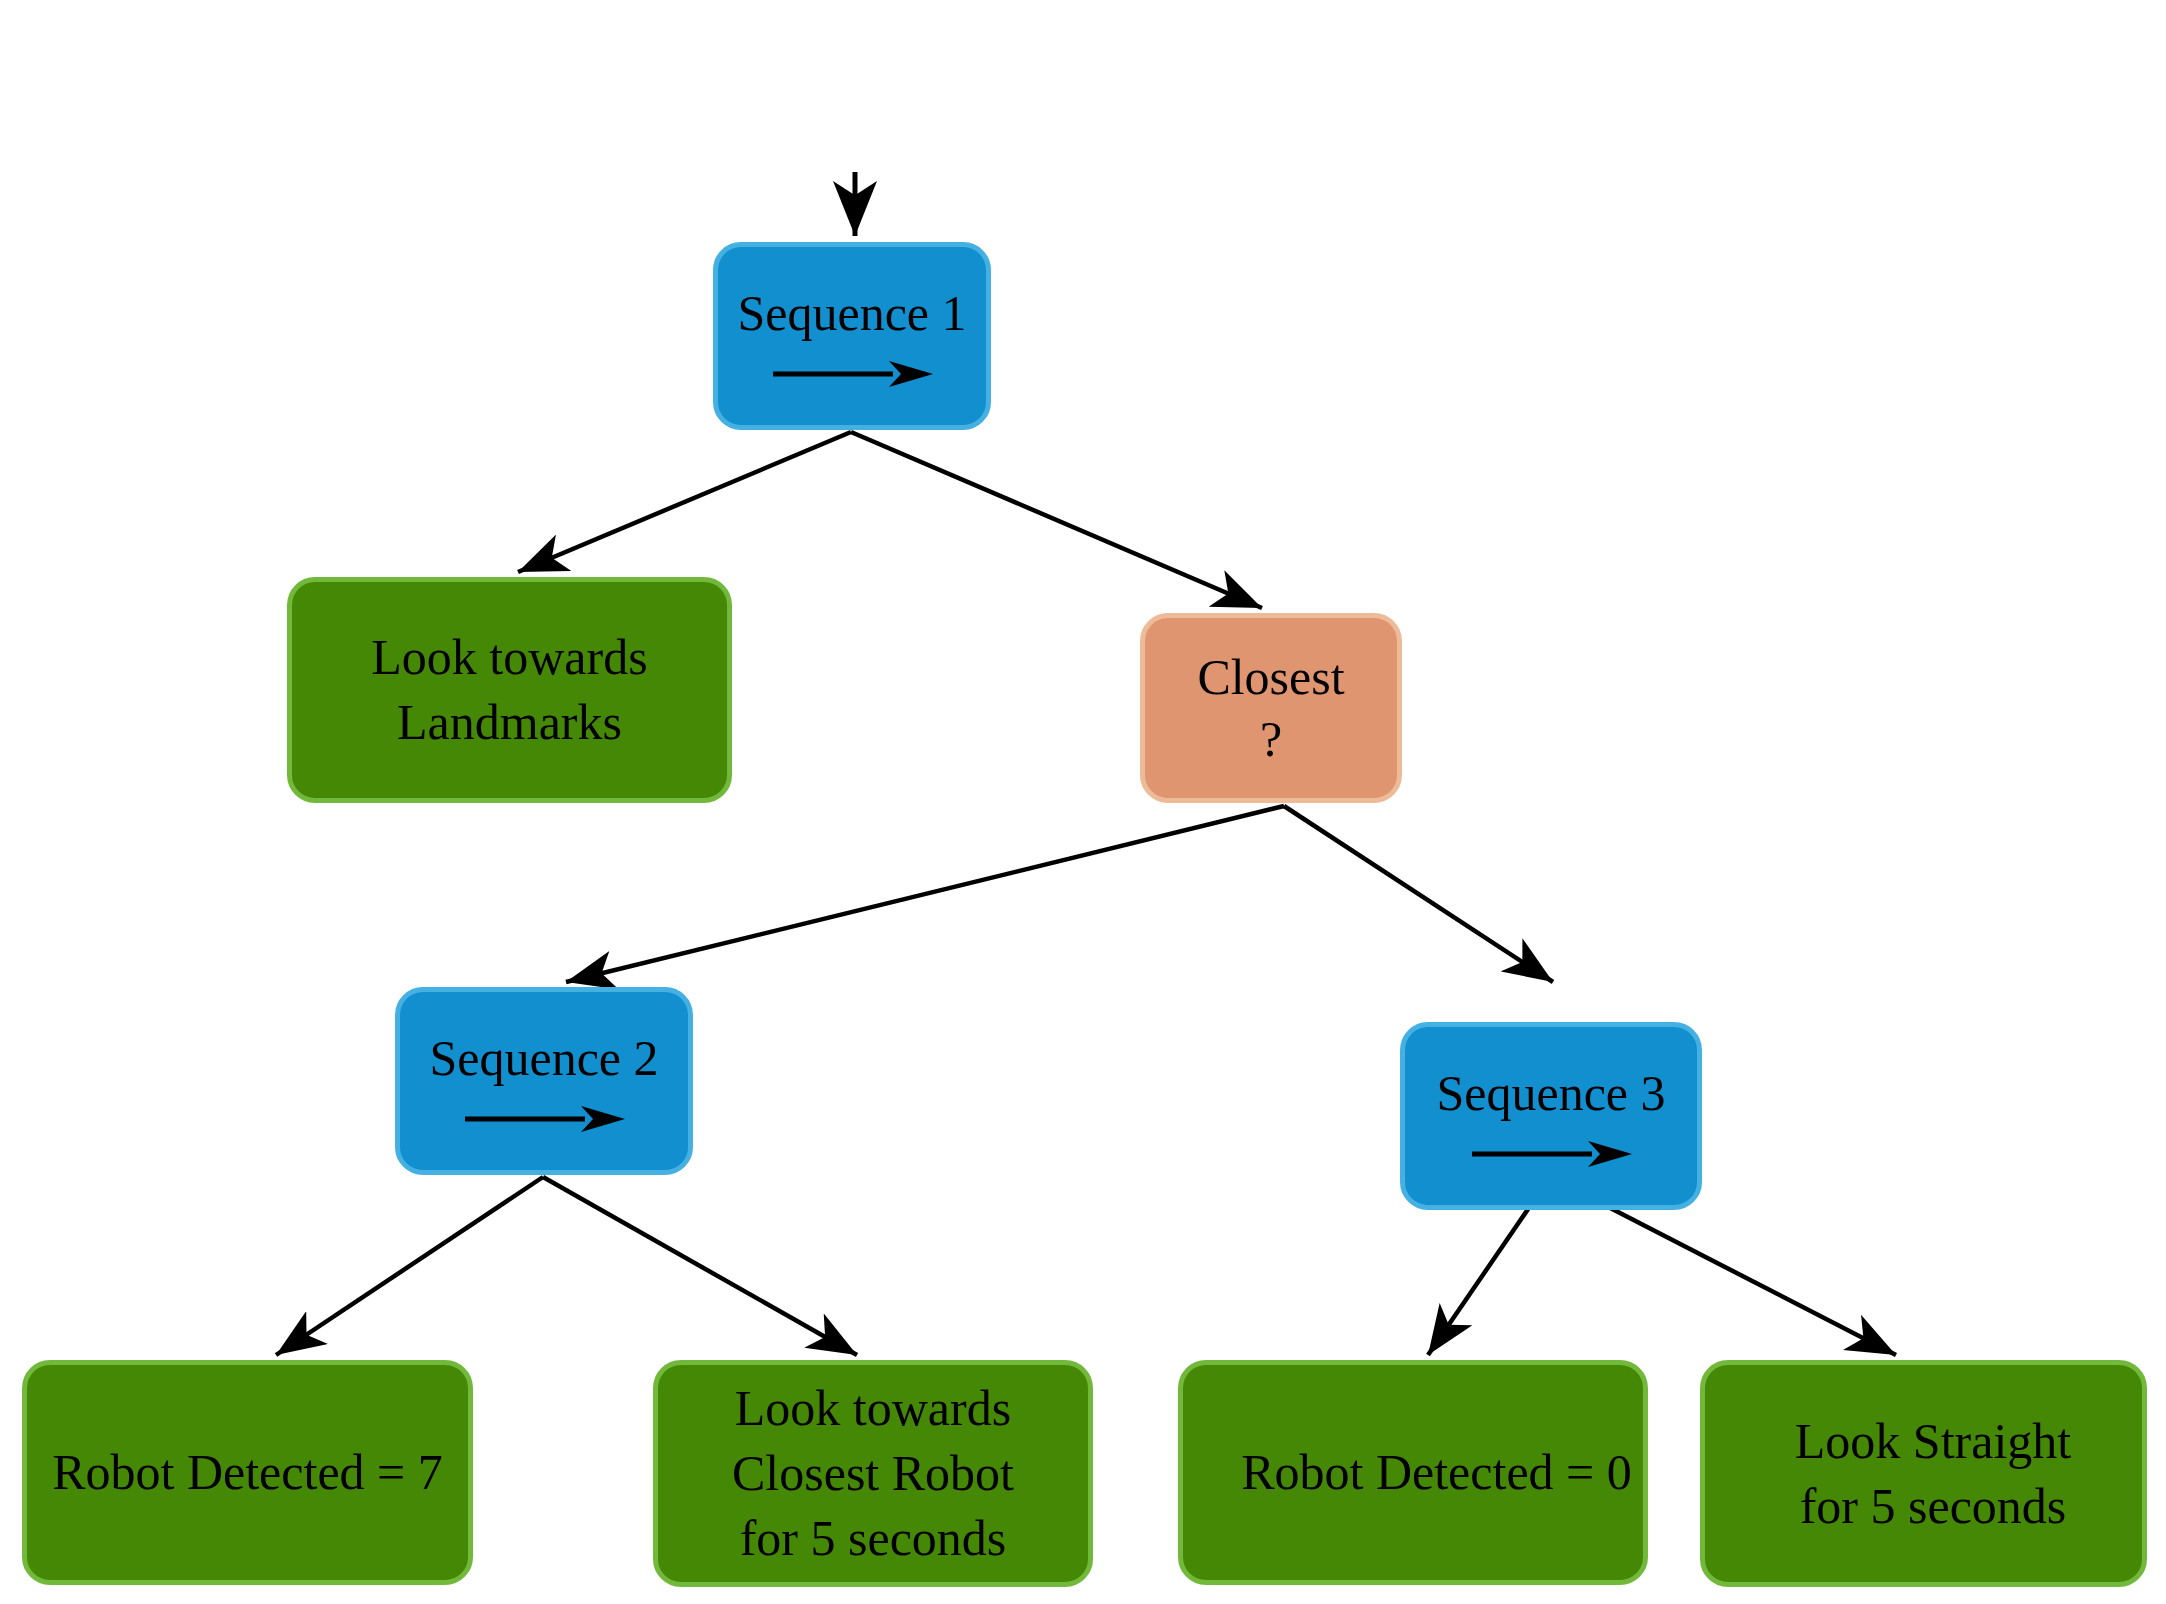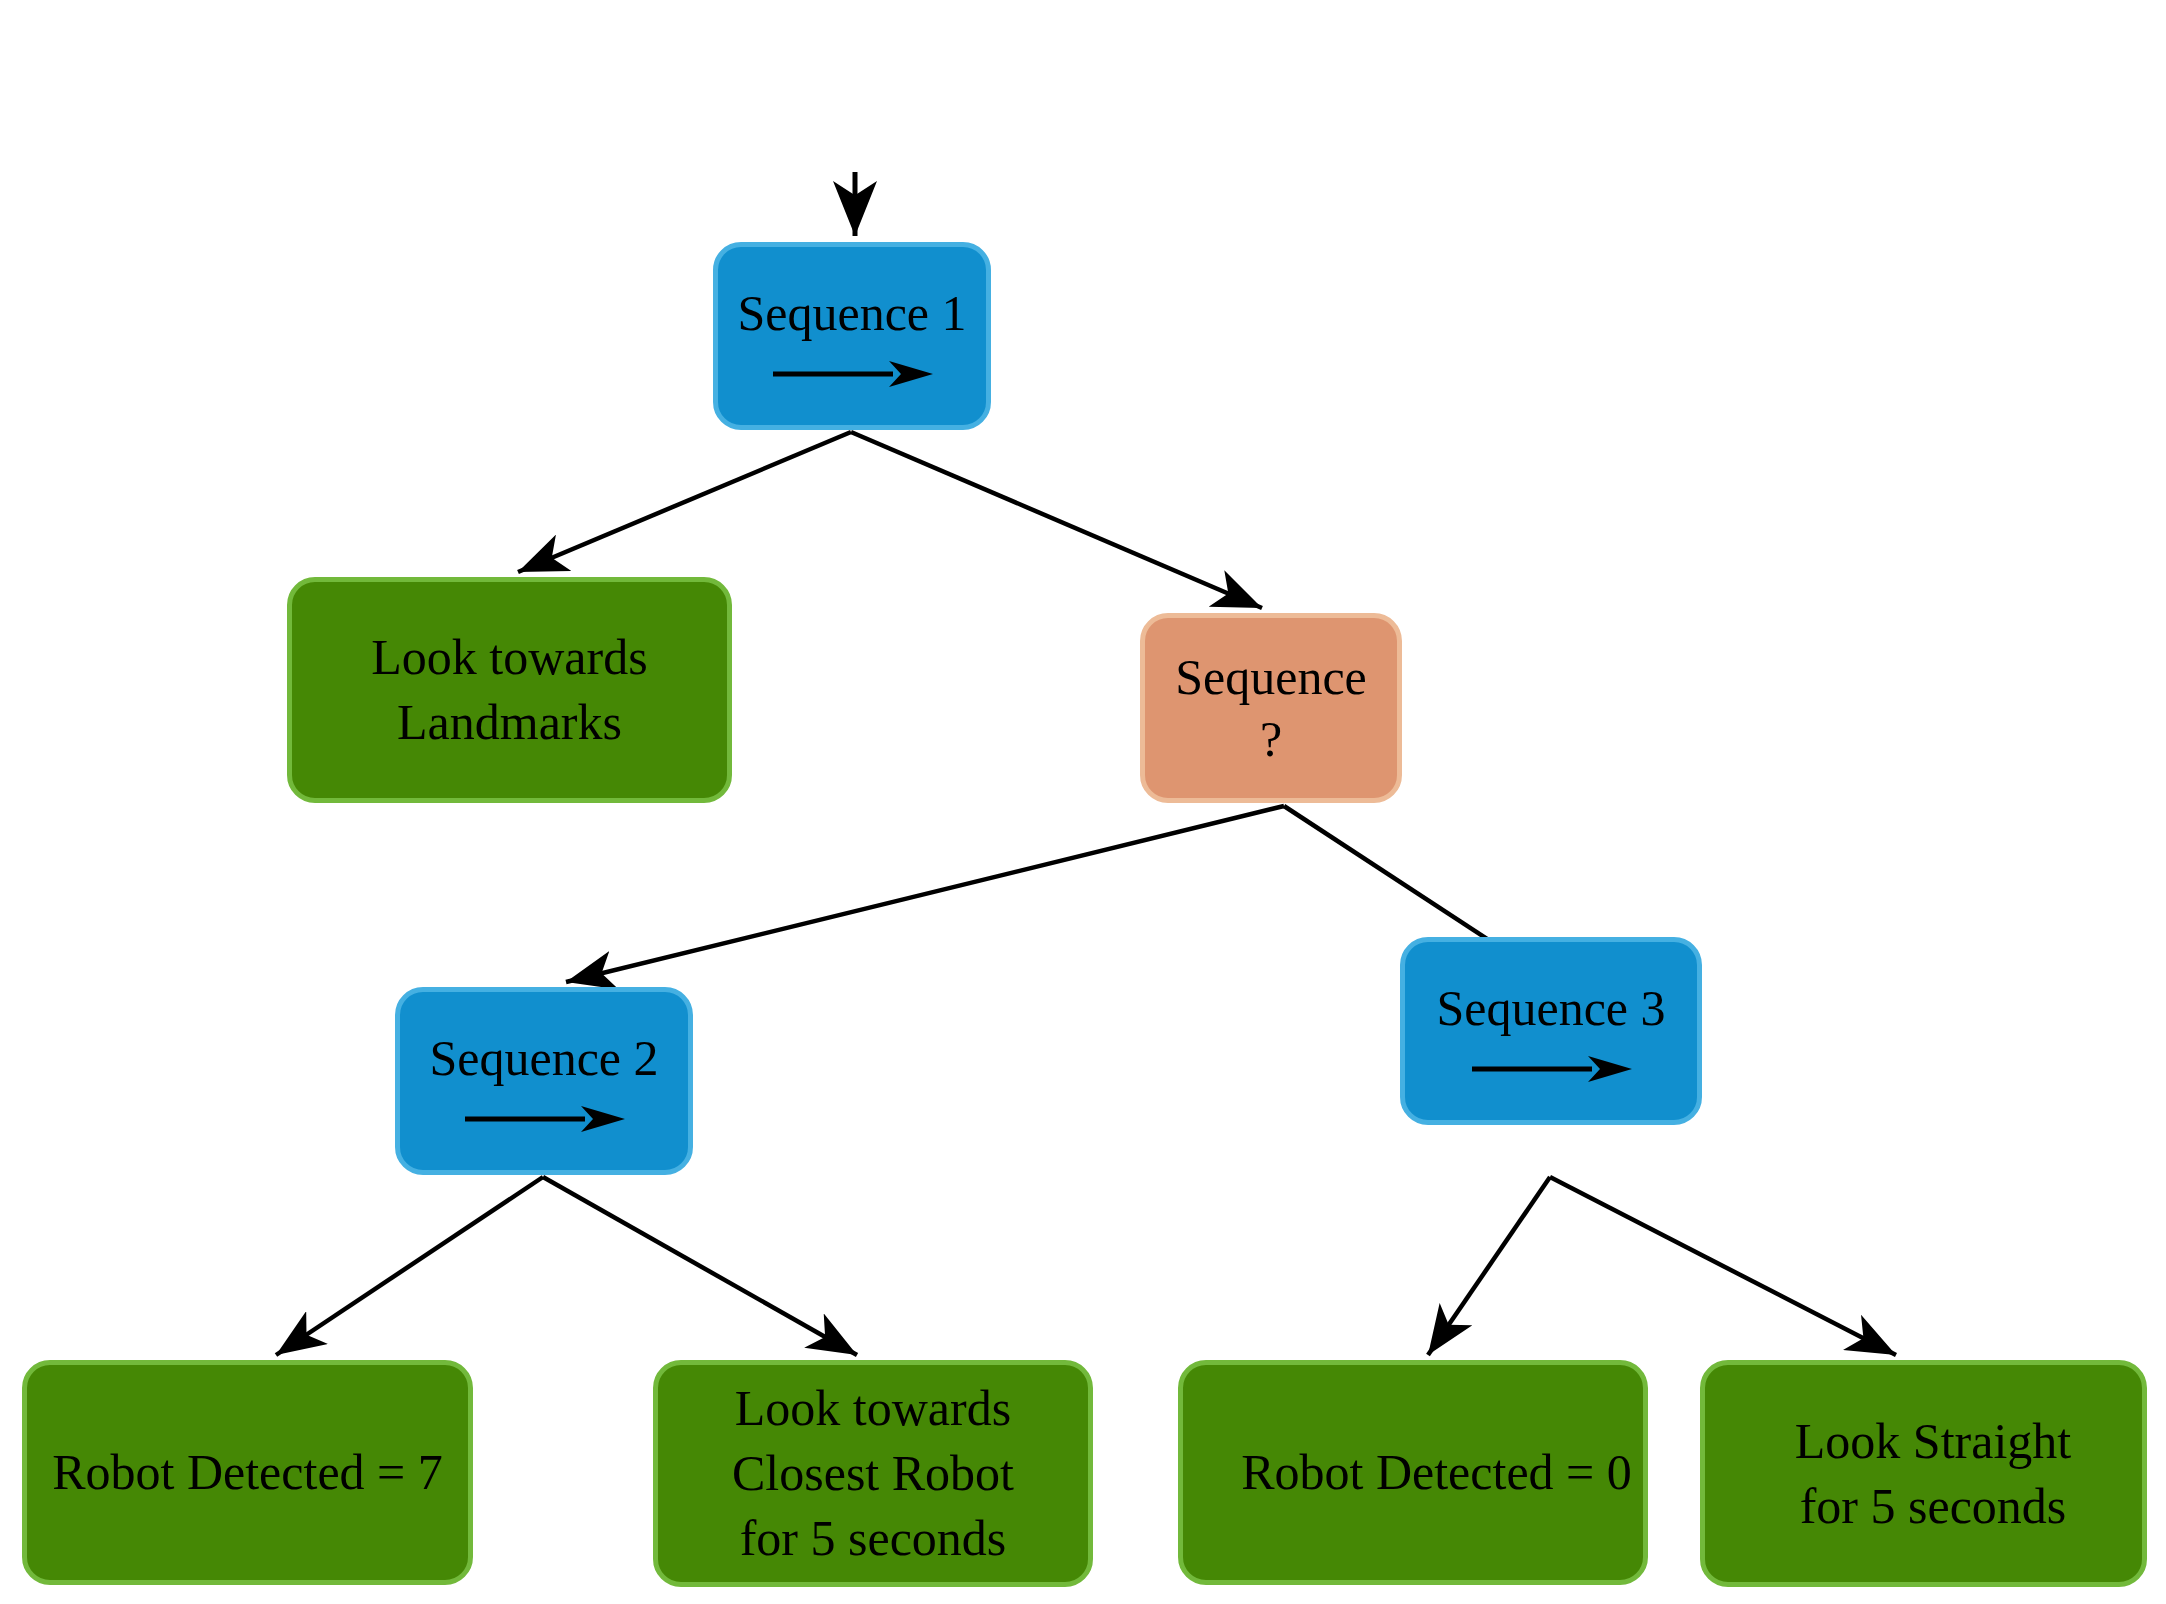--- a/index.html
+++ b/index.html
@@ -71,33 +71,33 @@
       <polygon points="166,18 122,5 134,18 122,31" fill="#000000"></polygon>
     </svg>
   </div>
 
   <div class="node node-action" style="left:287px;top:577px;width:445px;height:226px;">
     <span class="lbl">Look towards
 Landmarks</span>
   </div>
 
   <div class="node node-fallback" style="left:1140px;top:613px;width:262px;height:190px;">
-    <span class="lbl">Sequence
+    <span class="lbl">Closest
 ?</span>
   </div>
 
   <div class="node node-sequence" style="left:395px;top:987px;width:298px;height:188px;">
     <span class="lbl">Sequence 2</span>
     <svg class="seq-arrow" width="170" height="36" viewBox="0 0 170 36">
       <line x1="6" y1="18" x2="126" y2="18" stroke-width="5"></line>
       <polygon points="166,18 122,5 134,18 122,31" fill="#000000"></polygon>
     </svg>
   </div>
 
-  <div class="node node-sequence" style="left:1400px;top:937px;width:302px;height:188px;text-align:right;">
+  <div class="node node-sequence" style="left:1400px;top:1022px;width:302px;height:188px;text-align:right;">
     <span class="lbl">Sequence 3</span>
     <svg class="seq-arrow" width="170" height="36" viewBox="0 0 170 36">
       <line x1="6" y1="18" x2="126" y2="18" stroke-width="5"></line>
       <polygon points="166,18 122,5 134,18 122,31" fill="#000000"></polygon>
     </svg>
   </div>
 
   <div class="node node-action" style="left:22px;top:1360px;width:451px;height:225px;">
     <span class="lbl">Robot Detected = 7</span>
   </div>

